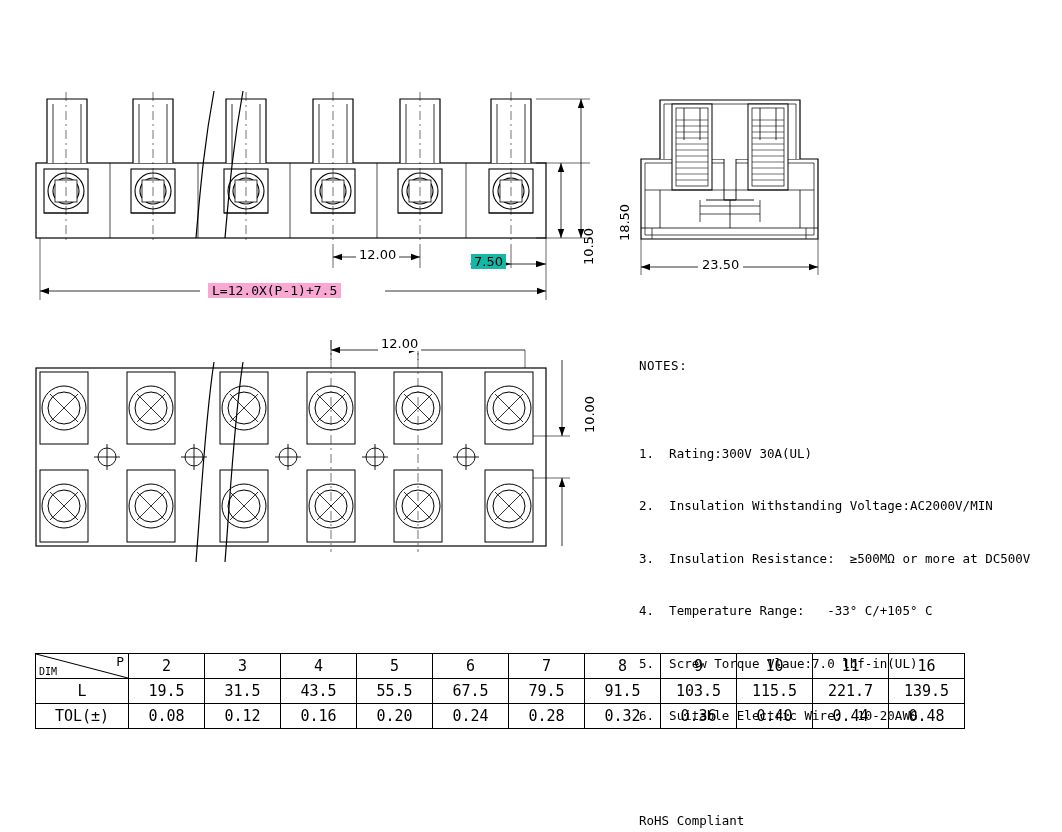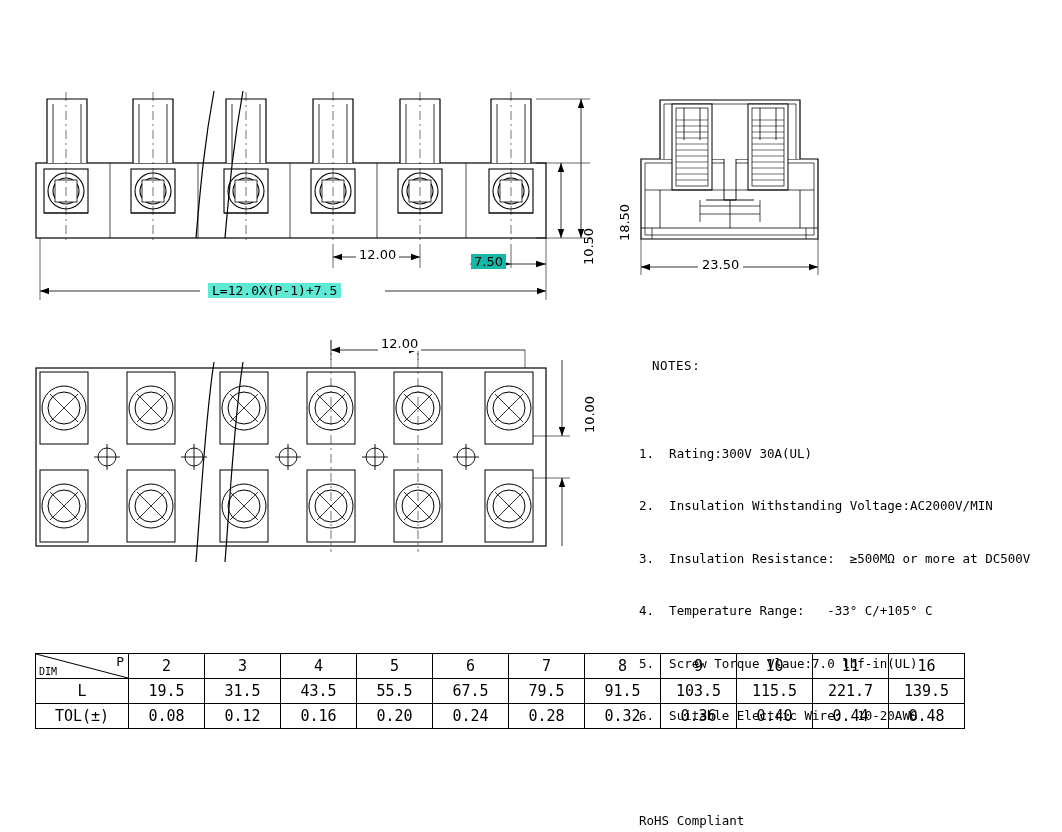--- a/index.html
+++ b/index.html
@@ -35,21 +35,20 @@
     top: 322px;
     width: 400px;
     font-family: "DejaVu Sans Mono", monospace;
     font-size: 12.5px;
     line-height: 17.5px;
     color: #000;
     white-space: pre;
   }
   .notes .notes-title {
     letter-spacing: 0.5px;
-    margin-left: 13px;
   }
   .notes ol {
     margin: 0;
     padding: 0;
     list-style: none;
   }
   .notes li {
     white-space: pre;
   }
   .notes .rohs {
@@ -401,21 +400,21 @@
   </svg>
 
   <div class="lbl" style="left:589px; top:200px;">
     <span class="rotlabel" style="display:inline-block; transform:rotate(-90deg);">18.50</span>
   </div>
   <div class="lbl" style="left:553px; top:224px;">
     <span style="display:inline-block; transform:rotate(-90deg);">10.50</span>
   </div>
   <div class="lbl" style="left:356px; top:247px; background:#fff; padding:0 3px;">12.00</div>
   <div class="lbl" style="left:471px; top:254px; background:#14b8a6; padding:0 3px;">7.50</div>
-  <div class="lbl mono" style="left:208px; top:283px; background:#5eead4; padding:0 4px; font-size:13px;">L=12.0X(P-1)+7.5</div>
+  <div class="lbl mono" style="left:208px; top:283px; background:#f9a8d4; padding:0 4px; font-size:13px;">L=12.0X(P-1)+7.5</div>
   <div class="lbl" style="left:698px; top:257px; background:#fff; padding:0 4px;text-align:right;">23.50</div>
   <div class="lbl" style="left:378px; top:336px; background:#fff; padding:0 3px;">12.00</div>
   <div class="lbl" style="left:554px; top:392px;">
     <span style="display:inline-block; transform:rotate(-90deg);">10.00</span>
   </div>
 
   <div class="notes">
     <div class="notes-title">NOTES:</div>
     <ol>
       <li>1.  Rating:300V 30A(UL)</li>

